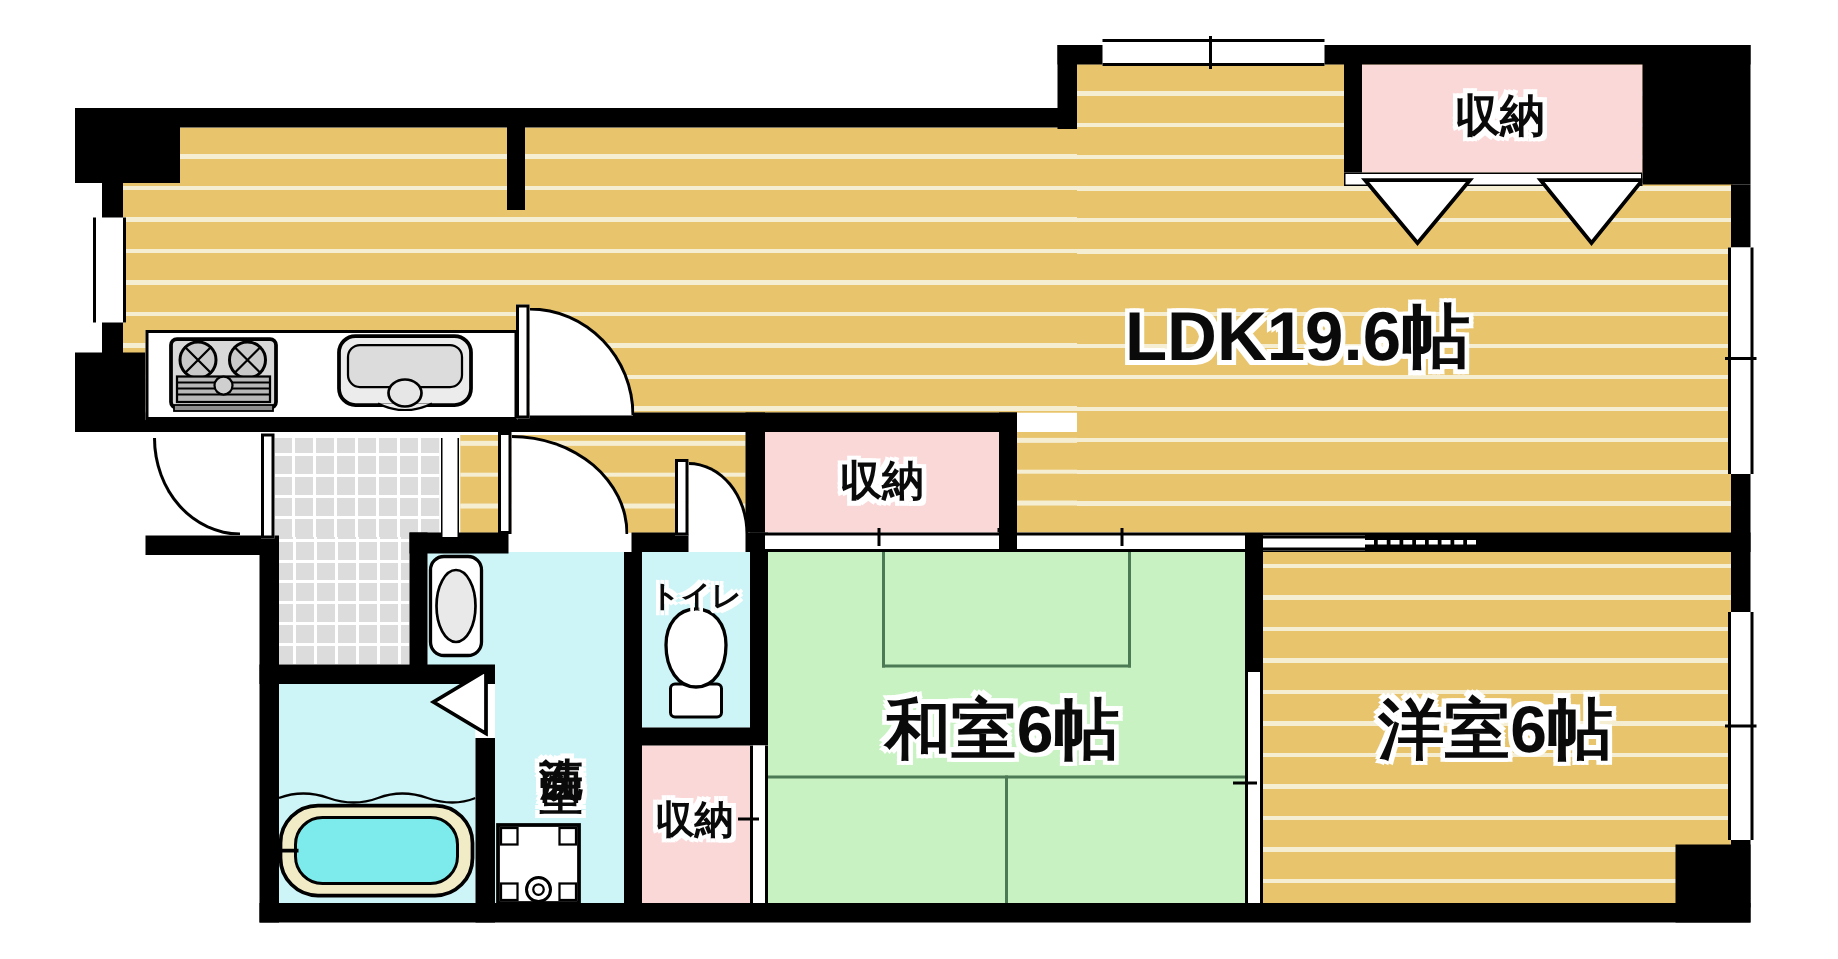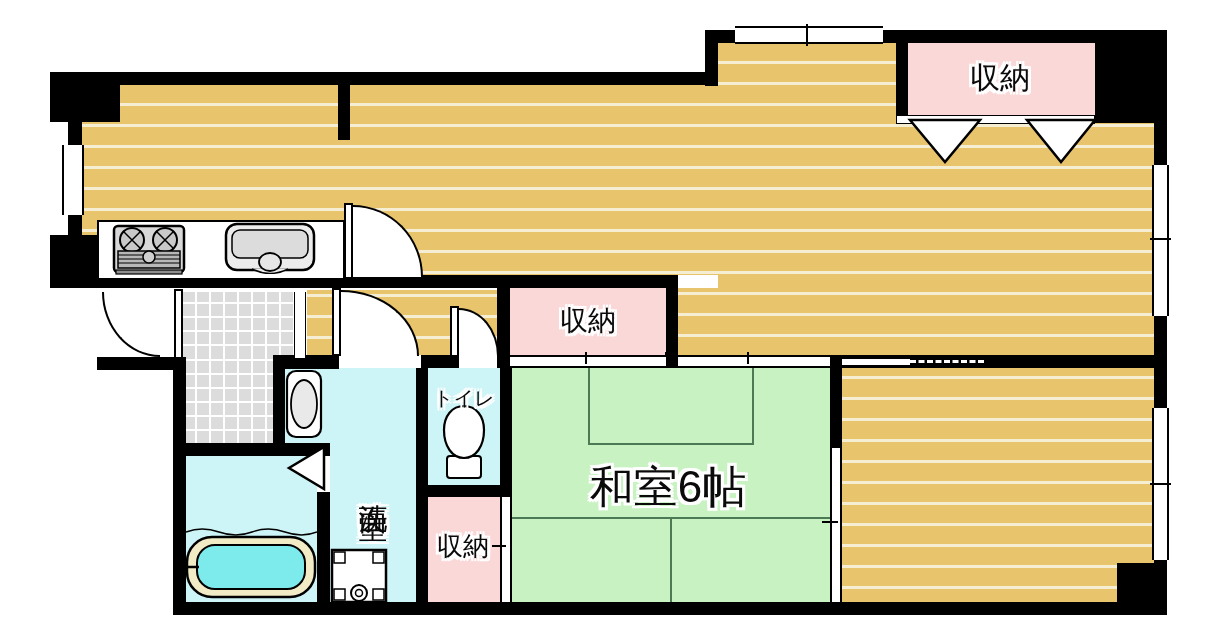--- a/index.html
+++ b/index.html
@@ -21,21 +21,21 @@
   .white{background:#fff;}
   .btb{background:#fff;border-top:2px solid #000;border-bottom:2px solid #000;box-sizing:border-box;}
   .blr{background:#fff;border-left:2px solid #000;border-right:2px solid #000;box-sizing:border-box;}
   .leaf{background:#fff;border:2px solid #000;box-sizing:border-box;}
   .arcNE{background:#fff;border-top:2px solid #000;border-right:2px solid #000;
          border-top-right-radius:100%;box-sizing:border-box;}
   .arcSW{background:#fff;border-bottom:2px solid #000;border-left:2px solid #000;
          border-bottom-left-radius:100%;box-sizing:border-box;}
   .tick{background:#000;}
   .dash{border-top:3px dashed #fff;}
-  .lbl{font-weight:normal;color:#0a0a0a;white-space:nowrap;
+  .lbl{font-weight:bold;color:#0a0a0a;white-space:nowrap;
        display:flex;align-items:center;justify-content:center;line-height:1;
        text-shadow:-3px -3px 0 #fff,3px -3px 0 #fff,-3px 3px 0 #fff,3px 3px 0 #fff,
                    -3px 0 0 #fff,3px 0 0 #fff,0 -3px 0 #fff,0 3px 0 #fff;}
   .vlbl{writing-mode:vertical-rl;letter-spacing:4px;}
 </style>
 </head>
 <body>
 
 <div id="plan">
 
@@ -188,20 +188,22 @@
   <svg class="abs" style="left:330px;top:548px;" width="58" height="56" viewBox="0 0 58 56">
     <rect x="2" y="2" width="54" height="52" fill="#fff" stroke="#000" stroke-width="2.5"></rect>
     <rect x="4" y="4" width="11" height="11" fill="#fff" stroke="#000" stroke-width="1.5"></rect>
     <rect x="43" y="4" width="11" height="11" fill="#fff" stroke="#000" stroke-width="1.5"></rect>
     <rect x="4" y="41" width="11" height="11" fill="#fff" stroke="#000" stroke-width="1.5"></rect>
     <rect x="43" y="41" width="11" height="11" fill="#fff" stroke="#000" stroke-width="1.5"></rect>
     <circle cx="29" cy="45" r="8" fill="#fff" stroke="#000" stroke-width="2"></circle>
     <circle cx="29" cy="45" r="3.5" fill="none" stroke="#000" stroke-width="1.5"></circle>
   </svg>
 
+  <div class="abs lbl" style="left:700px;top:196px;width:330px;height:56px;font-size:46px;">LDK19.6帖</div>
   <div class="abs lbl" style="left:538px;top:460px;width:260px;height:54px;font-size:44px;">和室6帖</div>
+  <div class="abs lbl" style="left:862px;top:460px;width:270px;height:54px;font-size:44px;">洋室6帖</div>
   <div class="abs lbl vlbl" style="left:352px;top:412px;width:42px;height:150px;font-size:29px;">洗面室</div>
   <div class="abs lbl" style="left:414px;top:384px;width:100px;height:28px;font-size:20px;">トイレ</div>
   <div class="abs lbl" style="left:940px;top:60px;width:120px;height:36px;font-size:30px;">収納</div>
   <div class="abs lbl" style="left:528px;top:304px;width:120px;height:34px;font-size:28px;">収納</div>
   <div class="abs lbl" style="left:413px;top:530px;width:100px;height:32px;font-size:26px;">収納</div>
 
 </div>
 
 </body></html>

